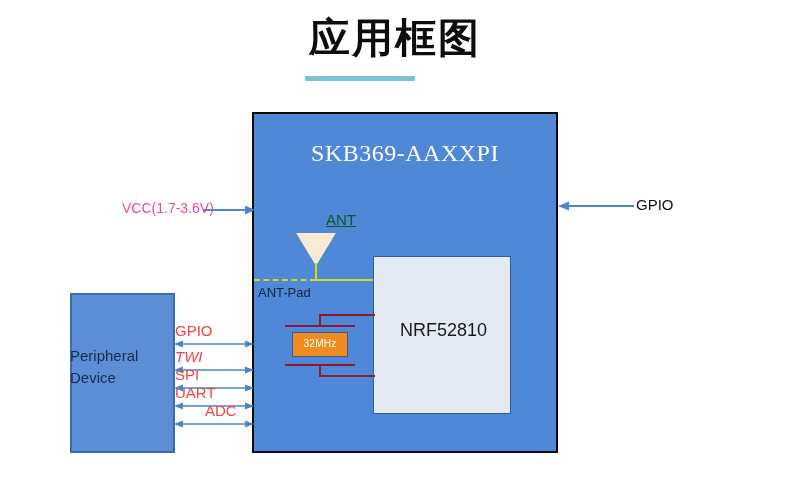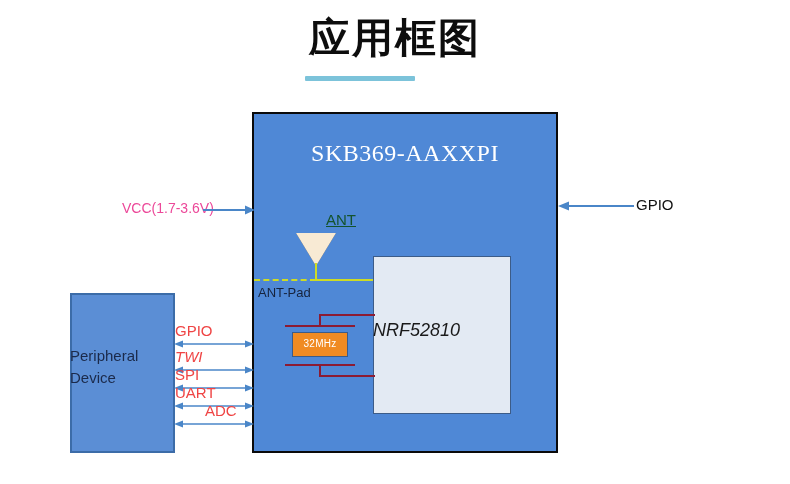--- a/index.html
+++ b/index.html
@@ -96,24 +96,23 @@
     height: 158px;
     background: #e3eaf3;
     border: 1.5px solid #3c5c88;
     box-sizing: border-box;
   }
   #mcu-label {
     position: absolute;
     left: 373px;
     top: 320px;
     width: 114px;
-    text-align: left;
+    text-align: right;
     font-size: 18px;
     color: #1a1a1a;
-    font-style: italic;
   }
 
   
   #crystal-box {
     position: absolute;
     left: 292px;
     top: 332px;
     width: 56px;
     height: 25px;
     background: #f08b23;

